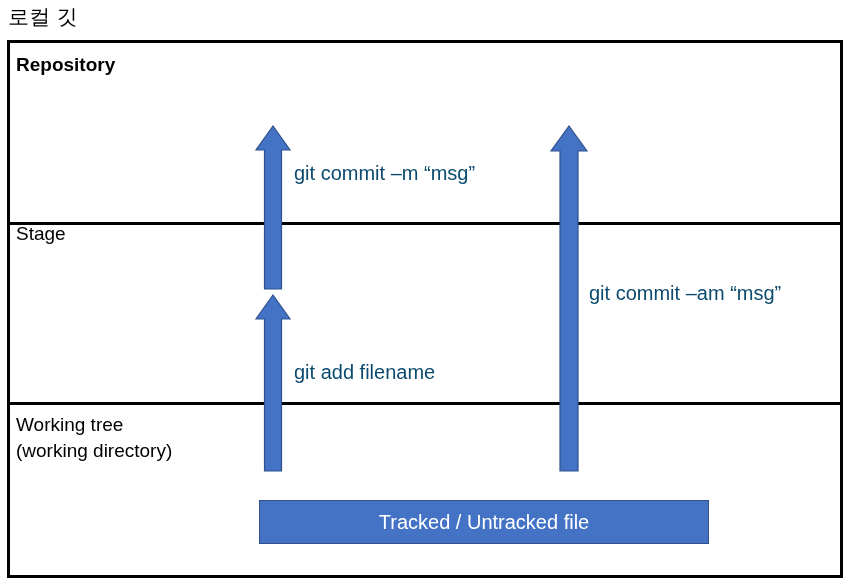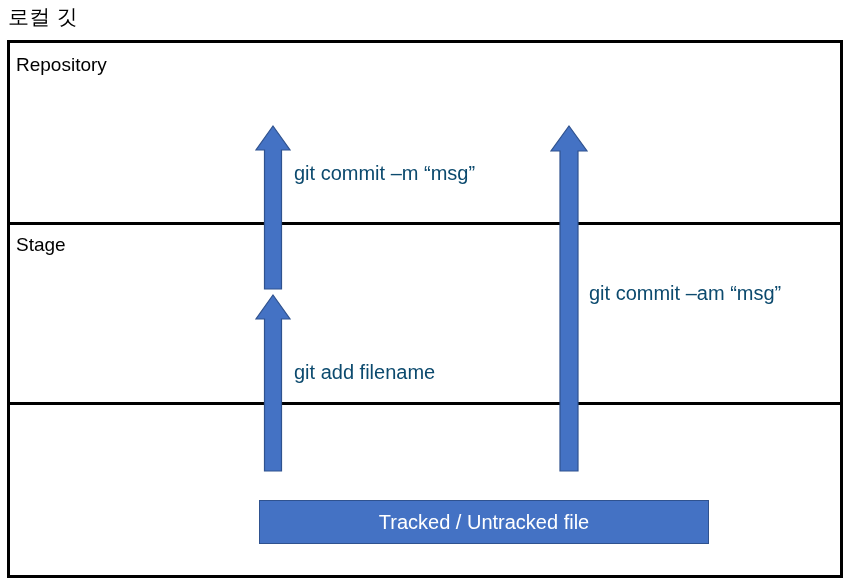--- a/index.html
+++ b/index.html
@@ -60,22 +60,22 @@
   .band-divider.d2 { top: 402px; }
 
   
   .band-label {
     position: absolute;
     font-size: 19px;
     line-height: 26px;
     color: #000000;
     white-space: pre-line;
   }
-  .band-label.repository      { left: 16px; top: 52px; }
-  .band-label.stage           { left: 16px; top: 232px; }
+  .band-label.repository      { left: 16px; top: 52px; font-weight: bold; }
+  .band-label.stage           { left: 16px; top: 221px; }
   .band-label.working-tree    { left: 16px; top: 412px; }
 
   
   .arrow-layer {
     position: absolute;
     left: 0;
     top: 0;
     width: 851px;
     height: 586px;
     pointer-events: none;
@@ -122,20 +122,22 @@
 
   <div class="frame"></div>
 
   <div class="band-divider d1"></div>
   <div class="band-divider d2"></div>
 
   <div class="band-label repository">Repository</div>
 
   <div class="band-label stage">Stage</div>
 
+  <div class="band-label working-tree">Working tree
+(working directory)</div>
 
   <svg class="arrow-layer" viewBox="0 0 851 586" width="851" height="586">
 
     <polygon class="hit" points="273,126 290,150 281.5,150 281.5,289 264.5,289 264.5,150 256,150" fill="#4472C4" stroke="#2F528F" stroke-width="1.2" stroke-linejoin="miter"></polygon>
 
     <polygon class="hit" points="273,295 290,319 281.5,319 281.5,471 264.5,471 264.5,319 256,319" fill="#4472C4" stroke="#2F528F" stroke-width="1.2" stroke-linejoin="miter"></polygon>
 
     <polygon class="hit" points="569,126 587,151 578,151 578,471 560,471 560,151 551,151" fill="#4472C4" stroke="#2F528F" stroke-width="1.2" stroke-linejoin="miter"></polygon>
   </svg>
 

